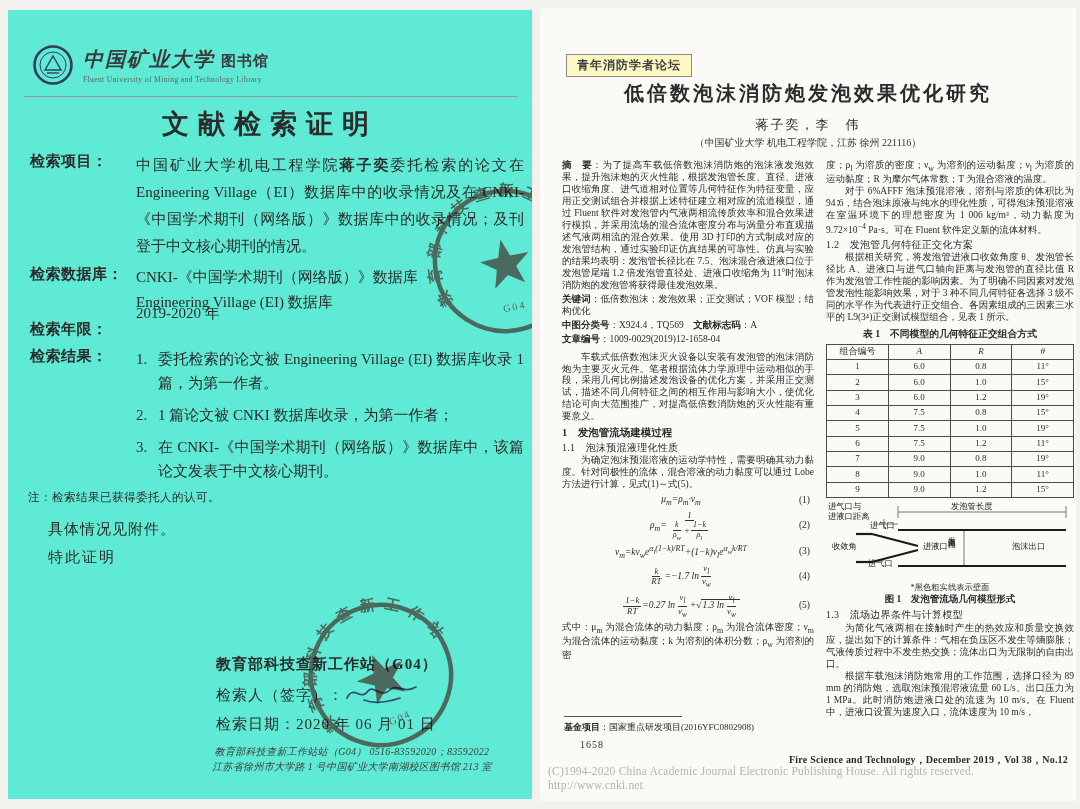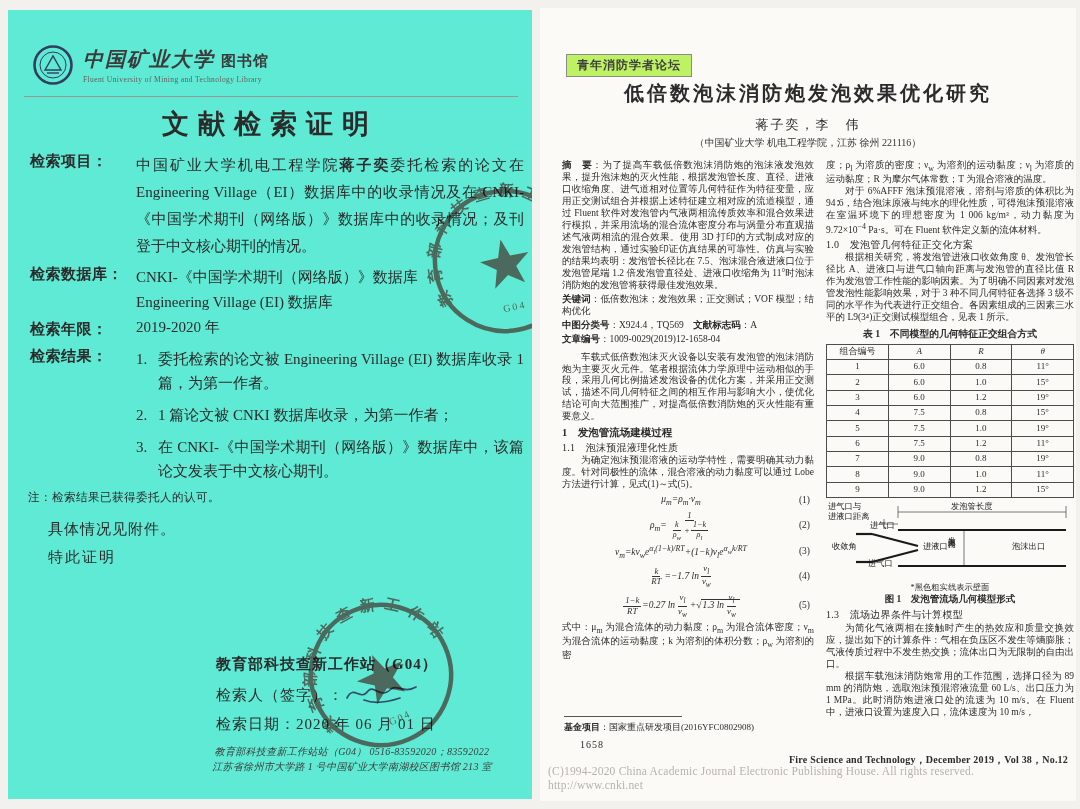--- a/index.html
+++ b/index.html
@@ -34,21 +34,21 @@
   .lp-station2{position:absolute;left:208px;top:676px;font-size:15px;letter-spacing:1px;}
   .lp-station3{position:absolute;left:208px;top:705px;font-size:15px;letter-spacing:1px;}
   .lp-sign{position:absolute;left:336px;top:670px;}
   .lp-footer{position:absolute;left:168px;top:734px;width:352px;text-align:center;
     font-size:10px;line-height:15px;color:#3e3c3a;font-style:italic;letter-spacing:.3px;}
   .stamp{position:absolute;mix-blend-mode:multiply;opacity:.8;}
   .stamp1{left:417px;top:171px;transform:rotate(-12deg);}
   .stamp2{left:293px;top:585px;transform:rotate(-24deg);}
 
   
-  .badge{position:absolute;left:26px;top:46px;border:1.2px solid #8b8b88;background:#bef264;
+  .badge{position:absolute;left:26px;top:46px;border:1.2px solid #8b8b88;background:#fef9c3;
     padding:2px 10px;font-size:12px;font-weight:bold;letter-spacing:1px;color:#3f3f3f;}
   .rp-title{position:absolute;left:0;right:0;top:72px;text-align:center;font-size:20px;font-weight:bold;letter-spacing:3px;}
   .rp-authors{position:absolute;left:0;right:0;top:108px;text-align:center;font-size:13px;font-weight:normal;letter-spacing:2px;}
   .rp-affil{position:absolute;left:0;right:0;top:128px;text-align:center;font-size:10px;color:#333;}
   .col{position:absolute;top:152px;font-size:9.5px;line-height:1.26;text-align:justify;overflow:hidden;}
   .col1{left:22px;width:252px;height:552px;}
   .col2{left:286px;width:248px;height:600px;}
   .p{margin:0;}
   .ind{text-indent:2em;}
   .h1{font-weight:bold;font-size:10.5px;margin:3px 0 1px;}
@@ -104,21 +104,21 @@
   <div class="f-label" style="top:142px;">检索项目：</div>
   <div class="f-content lh-item" style="top:142px;">中国矿业大学机电工程学院<b>蒋子奕</b>委托检索的论文在 Engineering Village（EI）数据库中的收录情况及在 CNKI-《中国学术期刊（网络版）》数据库中的收录情况；及刊登于中文核心期刊的情况。</div>
 
   <div class="f-label" style="top:255px;">检索数据库：</div>
   <div class="f-content lh-db" style="top:255px;">
     <div>CNKI-《中国学术期刊（网络版）》数据库</div>
     <div>Engineering Village (EI) 数据库</div>
   </div>
 
   <div class="f-label" style="top:310px;">检索年限：</div>
-  <div class="f-content" style="top:308px;">2019-2020 年</div>
+  <div class="f-content" style="top:294px;">2019-2020 年</div>
 
   <div class="f-label" style="top:337px;">检索结果：</div>
   <div class="f-content" style="top:337px;">
     <div class="res-row">
       <span class="res-no">1.</span>
       <span class="res-text">委托检索的论文被 Engineering Village (EI) 数据库收录 1 篇，为第一作者。</span>
     </div>
     <div class="res-row">
       <span class="res-no">2.</span>
       <span class="res-text">1 篇论文被 CNKI 数据库收录，为第一作者；</span>
@@ -239,21 +239,21 @@
     <p class="p">式中：μ<sub>m</sub> 为混合流体的动力黏度；ρ<sub>m</sub> 为混合流体密度；ν<sub>m</sub> 为混合流体的运动黏度；k 为溶剂的体积分数；ρ<sub>w</sub> 为溶剂的密</p>
   </div>
 
   <div class="fund-rule"></div>
   <div class="fund"><b>基金项目</b>：国家重点研发项目(2016YFC0802908)</div>
   <div class="pageno">1658</div>
 
   <div class="col col2">
     <p class="p">度；ρ<sub>l</sub> 为溶质的密度；ν<sub>w</sub> 为溶剂的运动黏度；ν<sub>l</sub> 为溶质的运动黏度；R 为摩尔气体常数；T 为混合溶液的温度。</p>
     <p class="p ind">对于 6%AFFF 泡沫预混溶液，溶剂与溶质的体积比为 94∶6，结合泡沫原液与纯水的理化性质，可得泡沫预混溶液在室温环境下的理想密度为 1 006 kg/m³，动力黏度为 9.72×10<sup>−4</sup> Pa·s。可在 Fluent 软件定义新的流体材料。</p>
-    <div class="h2">1.0　发泡管几何特征正交化方案</div>
+    <div class="h2">1.2　发泡管几何特征正交化方案</div>
     <p class="p ind">根据相关研究，将发泡管进液口收敛角度 θ、发泡管长径比 A、进液口与进气口轴向距离与发泡管的直径比值 R 作为发泡管工作性能的影响因素。为了明确不同因素对发泡管发泡性能影响效果，对于 3 种不同几何特征各选择 3 级不同的水平作为代表进行正交组合。各因素组成的三因素三水平的 L9(3⁴)正交测试模型组合，见表 1 所示。</p>
 
     <div class="tbl-cap">表 1　不同模型的几何特征正交组合方式</div>
     <table class="orth">
       <tbody>
           <tr>
         <th>组合编号</th>
         <th class="var">A</th>
         <th class="var">R</th>
         <th class="var">θ</th>

